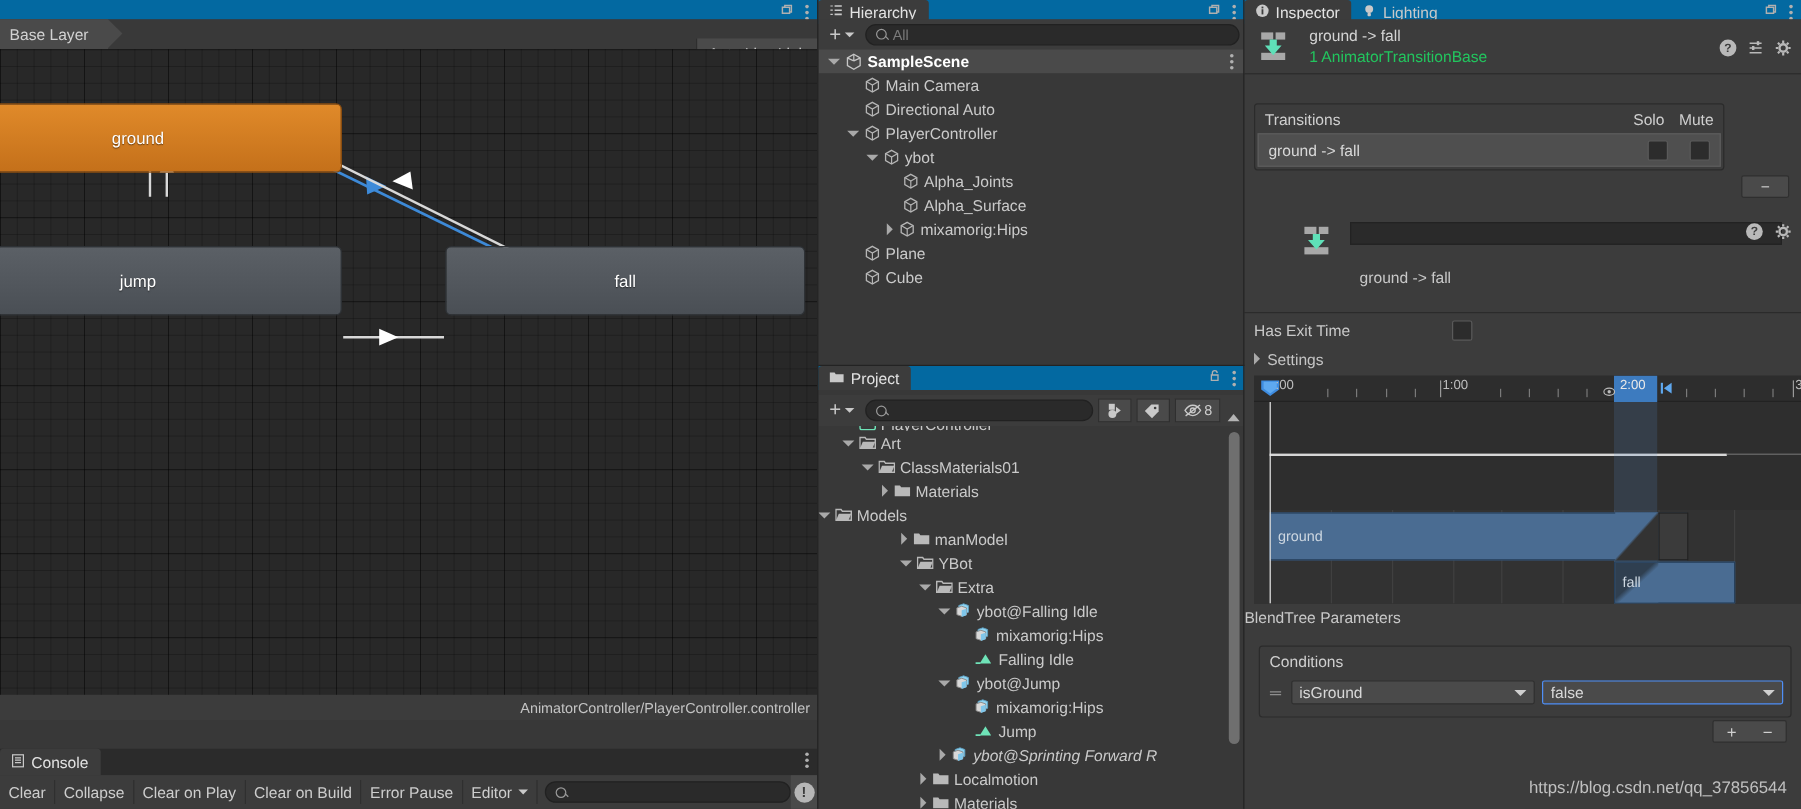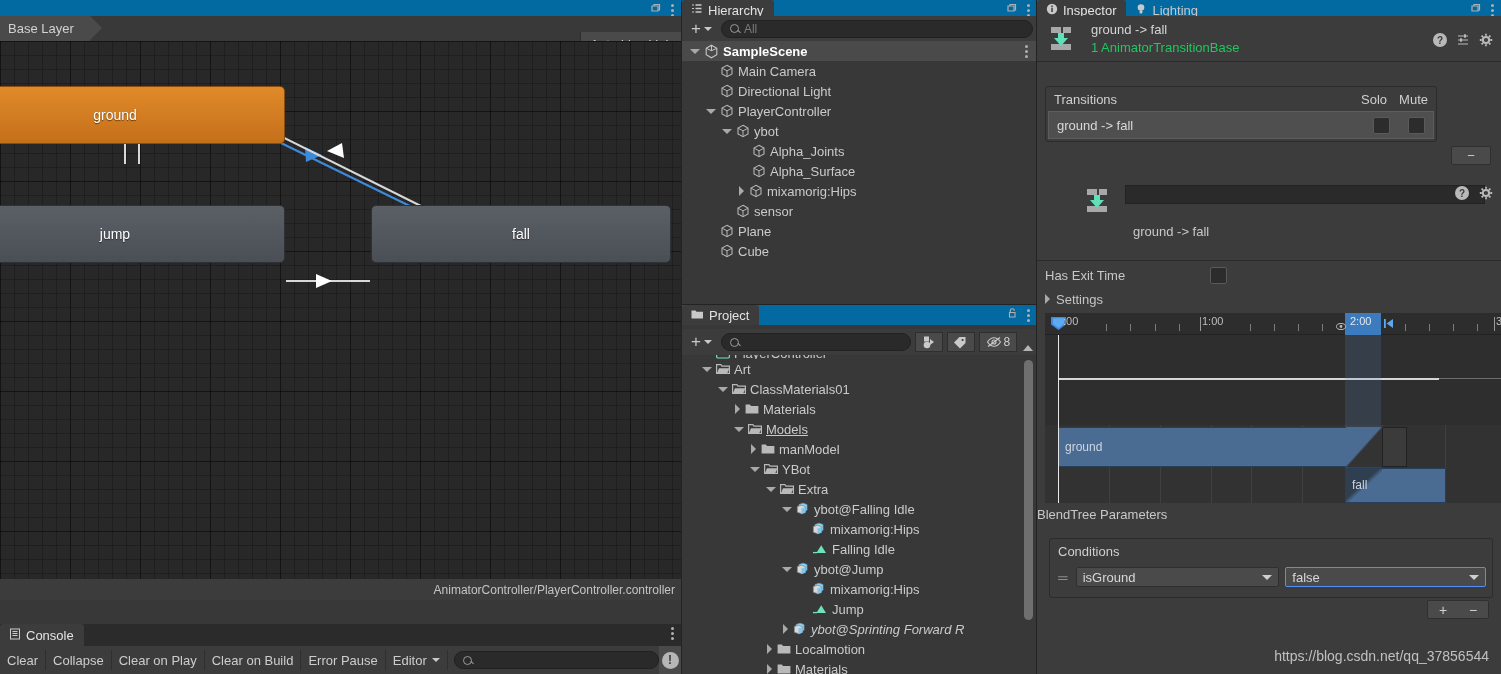--- a/index.html
+++ b/index.html
@@ -373,21 +373,21 @@
           <span>Main Camera</span>
         </div>
         <div class="row" style="padding-left: 24px;">
           <span class="tri blank" style="width: 10px; height: 10px; margin-right: 4px;"></span>
           <span style="display: inline-flex; align-items: center; flex: 0 0 auto; margin-right: 4px;">
             <svg width="14" height="14" viewBox="0 0 14 14">
               <path d="M7 1.3l5 2.8v5.8L7 12.7 2 9.9V4.1z" fill="none" stroke="#b5b5b5" stroke-width="1.1"></path>
               <path d="M2.2 4.2L7 6.9l4.8-2.7M7 6.9v5.7" fill="none" stroke="#b5b5b5" stroke-width="1"></path>
             </svg>
           </span>
-          <span>Directional Light</span>
+          <span>Directional Auto</span>
         </div>
         <div class="row" style="padding-left: 24px;">
           <span class="tri down" style="margin-right: 4px;"></span>
           <span style="display: inline-flex; align-items: center; flex: 0 0 auto; margin-right: 4px;">
             <svg width="14" height="14" viewBox="0 0 14 14">
               <path d="M7 1.3l5 2.8v5.8L7 12.7 2 9.9V4.1z" fill="none" stroke="#b5b5b5" stroke-width="1.1"></path>
               <path d="M2.2 4.2L7 6.9l4.8-2.7M7 6.9v5.7" fill="none" stroke="#b5b5b5" stroke-width="1"></path>
             </svg>
           </span>
           <span>PlayerController</span>
@@ -424,30 +424,20 @@
         </div>
         <div class="row" style="padding-left: 56px;">
           <span class="tri right" style="margin-right: 5px; margin-left: 1px;"></span>
           <span style="display: inline-flex; align-items: center; flex: 0 0 auto; margin-right: 4px;">
             <svg width="14" height="14" viewBox="0 0 14 14">
               <path d="M7 1.3l5 2.8v5.8L7 12.7 2 9.9V4.1z" fill="none" stroke="#b5b5b5" stroke-width="1.1"></path>
               <path d="M2.2 4.2L7 6.9l4.8-2.7M7 6.9v5.7" fill="none" stroke="#b5b5b5" stroke-width="1"></path>
             </svg>
           </span>
           <span>mixamorig:Hips</span>
-        </div>
-        <div class="row" style="padding-left: 40px;">
-          <span class="tri blank" style="width: 10px; height: 10px; margin-right: 4px;"></span>
-          <span style="display: inline-flex; align-items: center; flex: 0 0 auto; margin-right: 4px;">
-            <svg width="14" height="14" viewBox="0 0 14 14">
-              <path d="M7 1.3l5 2.8v5.8L7 12.7 2 9.9V4.1z" fill="none" stroke="#b5b5b5" stroke-width="1.1"></path>
-              <path d="M2.2 4.2L7 6.9l4.8-2.7M7 6.9v5.7" fill="none" stroke="#b5b5b5" stroke-width="1"></path>
-            </svg>
-          </span>
-          <span>sensor</span>
         </div>
         <div class="row" style="padding-left: 24px;">
           <span class="tri blank" style="width: 10px; height: 10px; margin-right: 4px;"></span>
           <span style="display: inline-flex; align-items: center; flex: 0 0 auto; margin-right: 4px;">
             <svg width="14" height="14" viewBox="0 0 14 14">
               <path d="M7 1.3l5 2.8v5.8L7 12.7 2 9.9V4.1z" fill="none" stroke="#b5b5b5" stroke-width="1.1"></path>
               <path d="M2.2 4.2L7 6.9l4.8-2.7M7 6.9v5.7" fill="none" stroke="#b5b5b5" stroke-width="1"></path>
             </svg>
           </span>
           <span>Plane</span>
@@ -553,21 +543,21 @@
         </div>
         <div class="row" style="padding-left: 52px;">
           <span class="tri right" style="margin-right: 5px; margin-left: 1px;"></span>
           <span style="display: inline-flex; align-items: center; flex: 0 0 auto; margin-right: 4px;">
             <svg width="14" height="12" viewBox="0 0 14 12">
               <path d="M0.6 1.6h4.3l1.1 1.5h7.4v7.4H0.6z" fill="#b9b9b9"></path>
             </svg>
           </span>
           <span>Materials</span>
         </div>
-        <div class="row" style="padding-left: 52px; text-decoration: underline;">
+        <div class="row" style="">
           <span class="tri down" style="margin-right: 4px;"></span>
           <span style="display: inline-flex; align-items: center; flex: 0 0 auto; margin-right: 4px;">
             <svg width="14" height="12" viewBox="0 0 14 12">
               <path d="M0.6 1.6h4.3l1.1 1.5h7.4v7.4H0.6z" fill="none" stroke="#b9b9b9" stroke-width="1.2"></path>
               <path d="M0.8 10.4L3 5.2h10.4l-2.2 5.2z" fill="#b9b9b9"></path>
             </svg>
           </span>
           <span>Models</span>
         </div>
         <div class="row" style="padding-left: 68px;">

